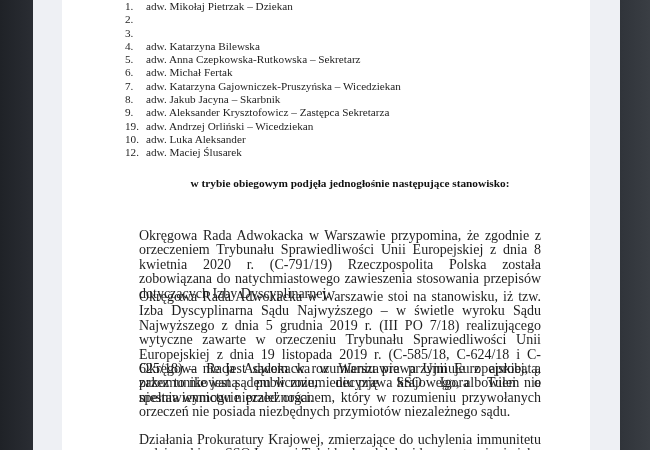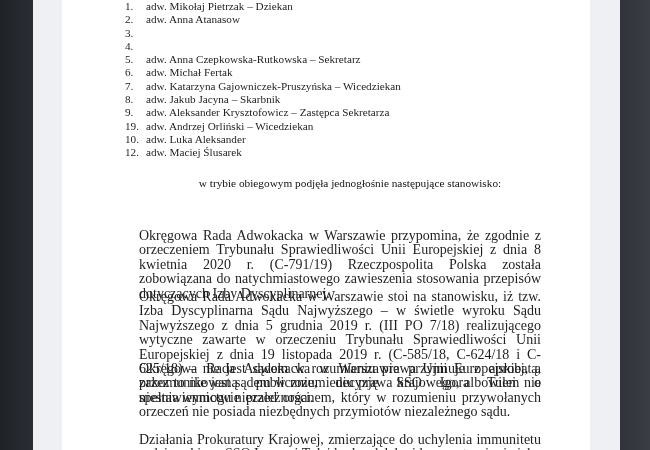--- a/index.html
+++ b/index.html
@@ -29,21 +29,21 @@
     background: #ffffff; overflow: hidden;
   }
   .members {
     position: absolute; left: 63px; top: 0; margin: 0; padding: 0; list-style: none;
     font-size: 11.2px; color: #1e1e1e; line-height: 13.3px;
   }
   .members li { display: flex; white-space: nowrap; }
   .members .num { width: 21px; flex: none; }
   .resolution {
     position: absolute; left: 0; width: 528px; top: 177px; text-align: center;
-    font-weight: normal; font-size: 11.3px; color: #111;
+    font-weight: bold; font-size: 11.3px; color: #111;
     padding-left: 48px; box-sizing: border-box;
   }
   .para {
     position: absolute; left: 63px; width: 402px;
     font-size: 14px; line-height: 14.4px; color: #1e1e1e;
     text-align: justify; margin: 14px;
   }
   .p1 { top: 215px; }
   .p2 { top: 276px; }
   .p3 { top: 348px; }
@@ -58,27 +58,27 @@
 <div class="bg-right"></div>
 
 <div class="page">
   <ol class="members">
     <li>
         <span class="num">1.</span>
         <span>adw. Mikołaj Pietrzak – Dziekan</span>
       </li>
     <li>
         <span class="num">2.</span>
-        <span>adw. Anna Atanasow</span>
       </li>
     <li>
         <span class="num">3.</span>
       </li>
     <li>
         <span class="num">4.</span>
+        <span>adw. Katarzyna Bilewska</span>
       </li>
     <li>
         <span class="num">5.</span>
         <span>adw. Anna Czepkowska-Rutkowska – Sekretarz</span>
       </li>
     <li>
         <span class="num">6.</span>
         <span>adw. Michał Fertak</span>
       </li>
     <li>

